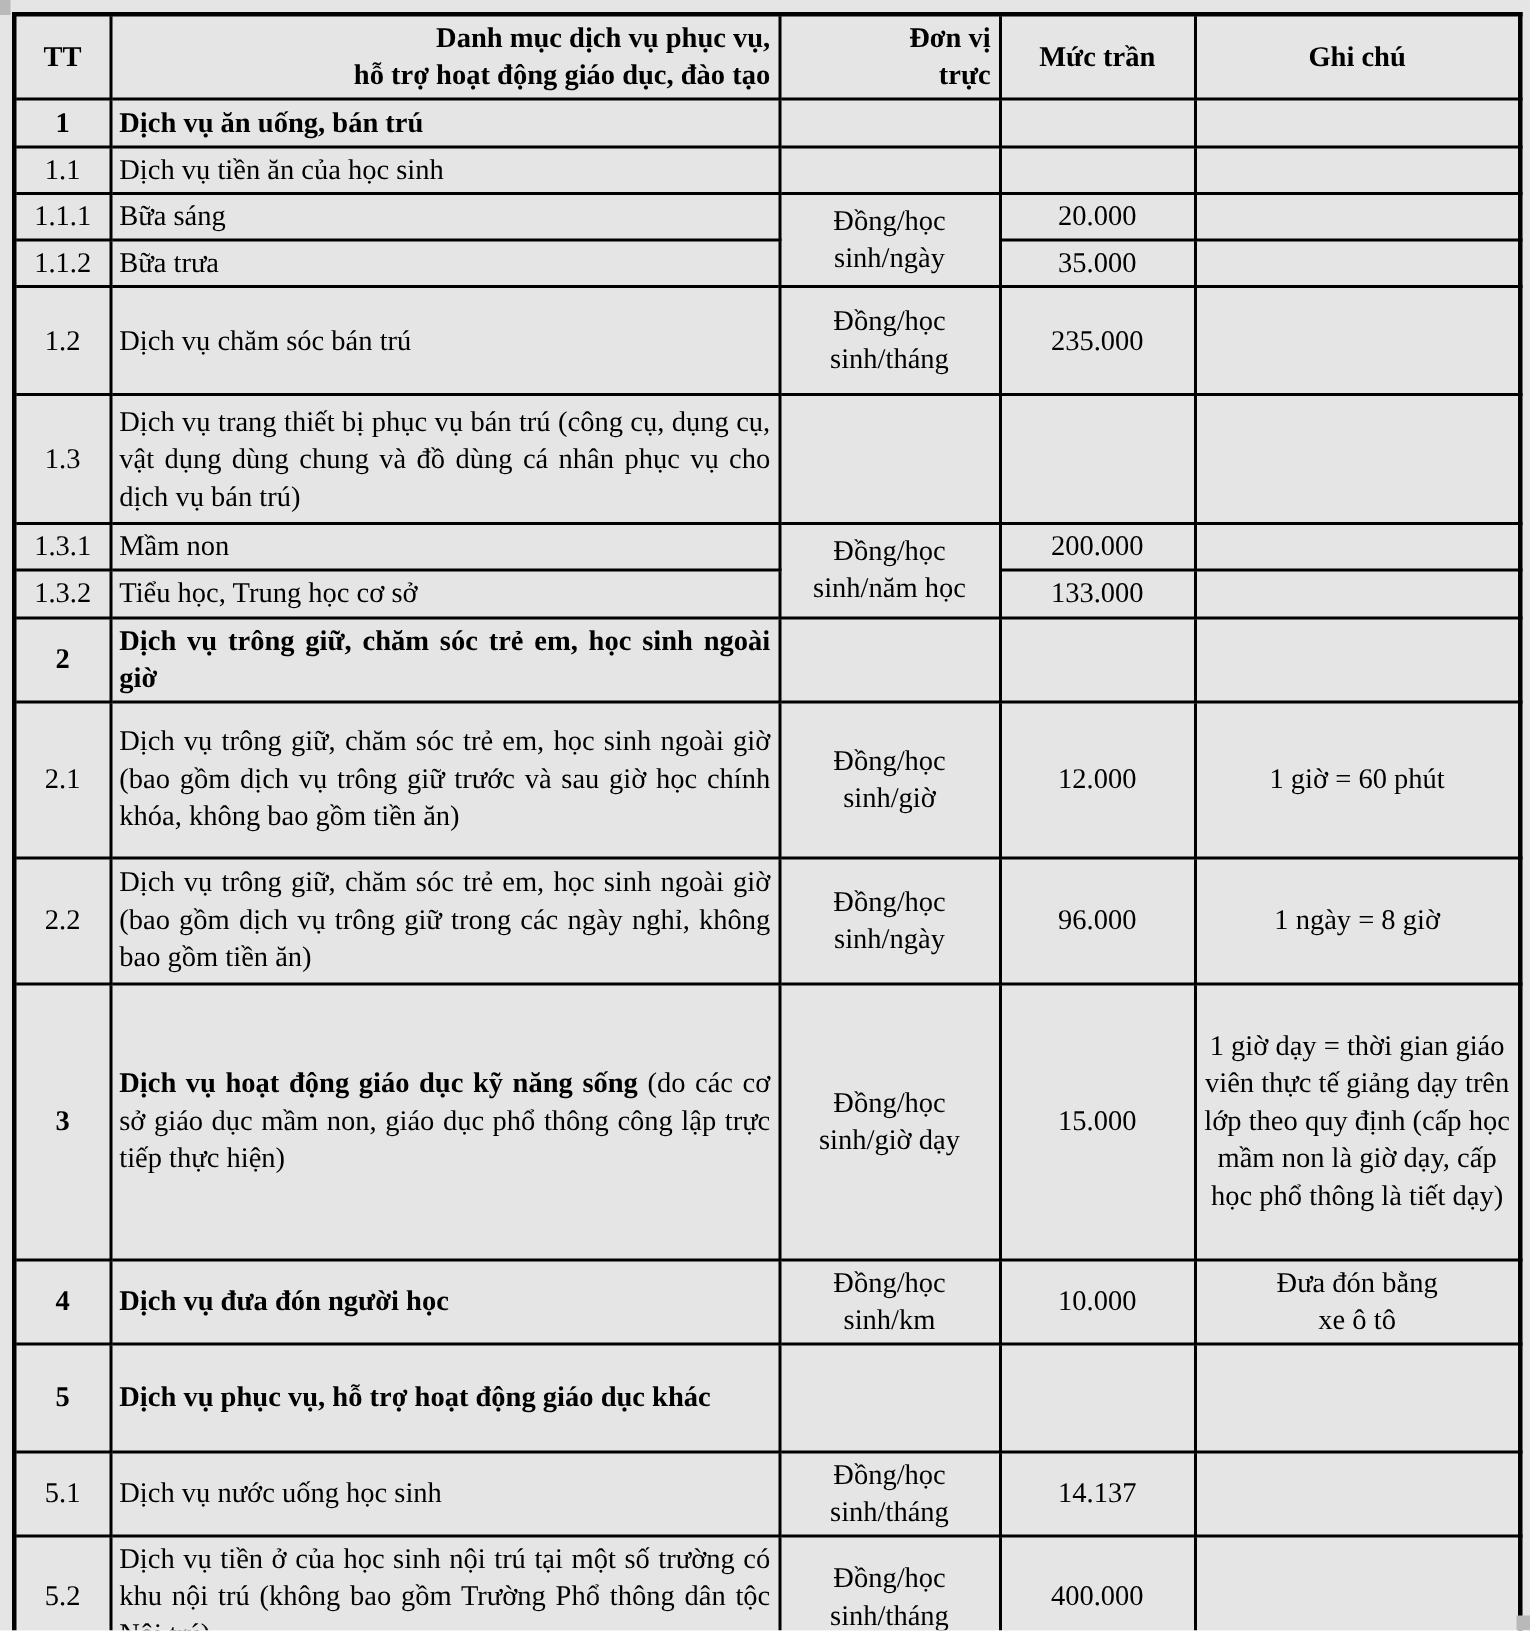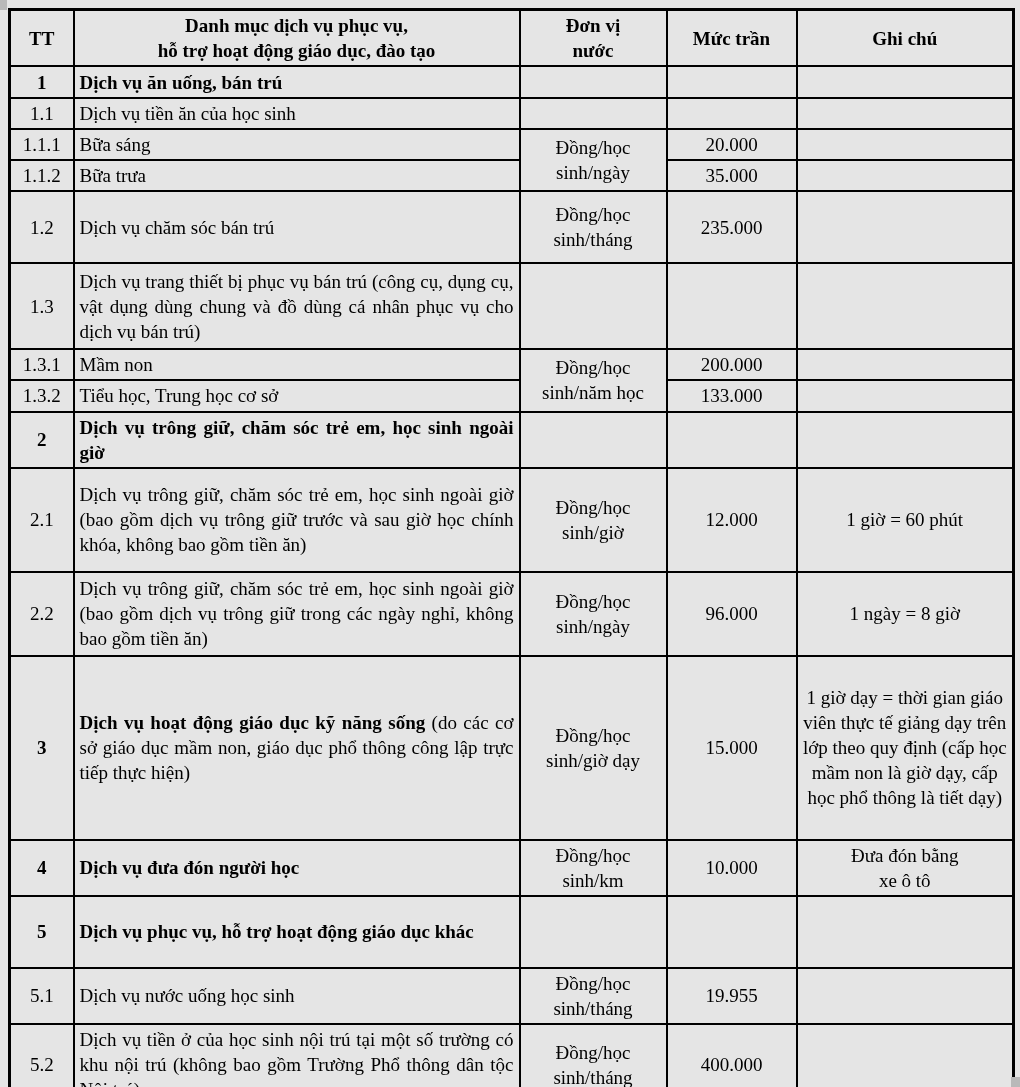--- a/index.html
+++ b/index.html
@@ -32,21 +32,21 @@
     vertical-align: middle;
     padding: 2px 5px;
     overflow: hidden;
   }
   th { font-weight: bold; text-align: center; }
   td.c { text-align: center; }
   td.name { text-align: left; padding-left: 8px; padding-right: 7px; }
   td.name.just { text-align: justify; }
   .b { font-weight: bold; }
   .i { }
-  .preline { white-space: pre-line; }
+  .preline { white-space: pre-line; text-align: right; }
   
   .mark-tl {
     position: absolute; left: 0; top: 0;
     width: 7px; height: 10px;
     background: #b9b9b9;
   }
   .mark-br {
     position: absolute; left: 1011px; top: 1077px;
     width: 9px; height: 10px;
     background: #b9b9b9;
@@ -66,21 +66,21 @@
       <col style="width:130px">
       <col style="width:217px">
     </colgroup>
 
     <tbody>
         <tr style="height:54px">
       <th>TT</th>
       <th class="preline">Danh mục dịch vụ phục vụ,
 hỗ trợ hoạt động giáo dục, đào tạo</th>
       <th class="preline">Đơn vị
-nước</th>
+trực</th>
       <th>Mức trần</th>
       <th>Ghi chú</th>
     </tr>
 
     <tr style="height:32px">
       <td class="c b">1</td>
       <td class="name b">Dịch vụ ăn uống, bán trú</td>
       <td class="c"></td>
       <td class="c"></td>
       <td class="c"></td>
@@ -186,21 +186,21 @@
       <td class="name just b">Dịch vụ phục vụ, hỗ trợ hoạt động giáo dục khác</td>
       <td class="c"></td>
       <td class="c"></td>
       <td class="c"></td>
     </tr>
 
     <tr style="height:48px">
       <td class="c">5.1</td>
       <td class="name">Dịch vụ nước uống học sinh</td>
       <td class="c">Đồng/học sinh/tháng</td>
-      <td class="c">19.955</td>
+      <td class="c">14.137</td>
       <td class="c"></td>
     </tr>
 
     <tr style="height:76px">
       <td class="c">5.2</td>
       <td class="name just">Dịch vụ tiền ở của học sinh nội trú tại một số trường có khu nội trú (không bao gồm Trường Phổ thông dân tộc Nội trú)</td>
       <td class="c">Đồng/học sinh/tháng</td>
       <td class="c">400.000</td>
       <td class="c"></td>
     </tr>

